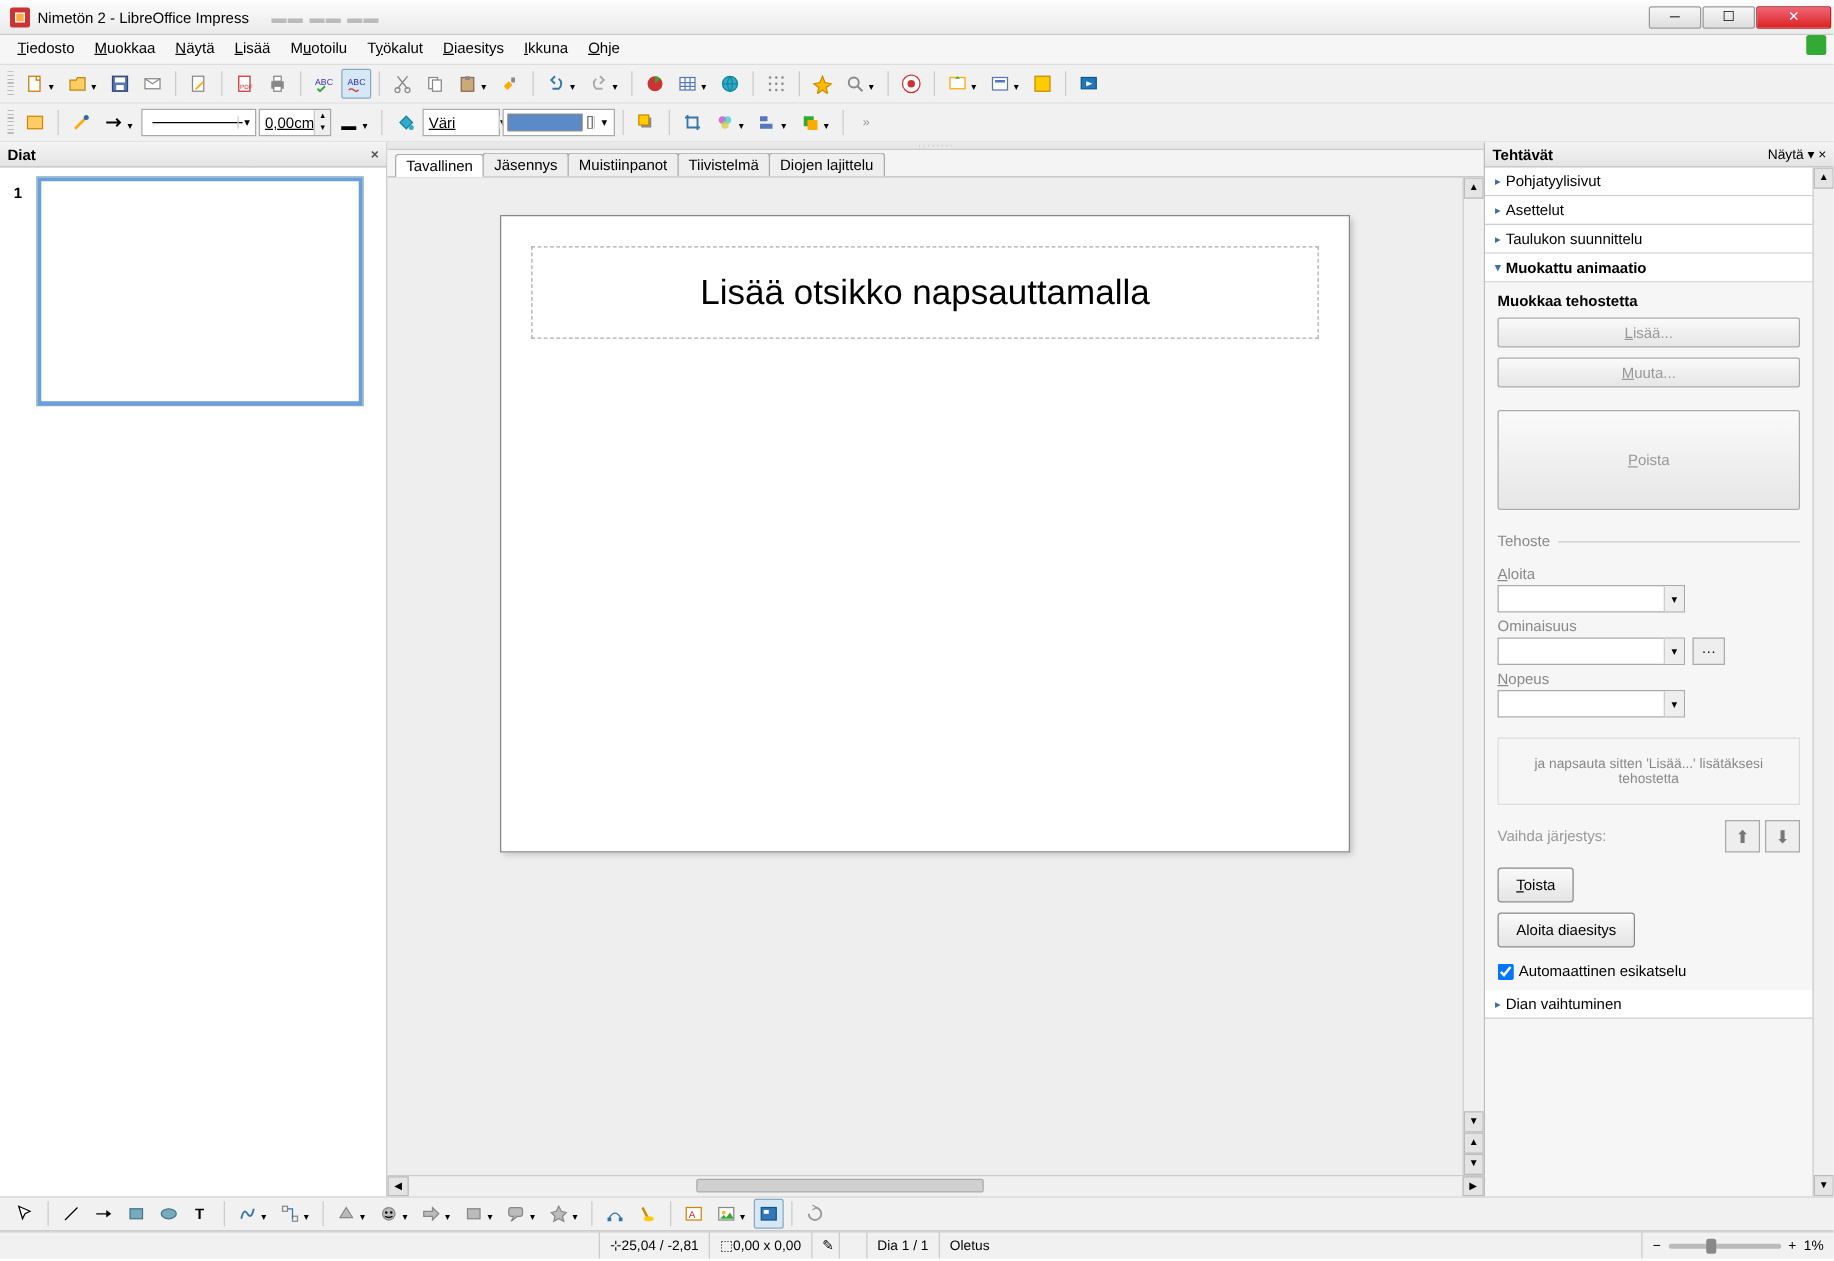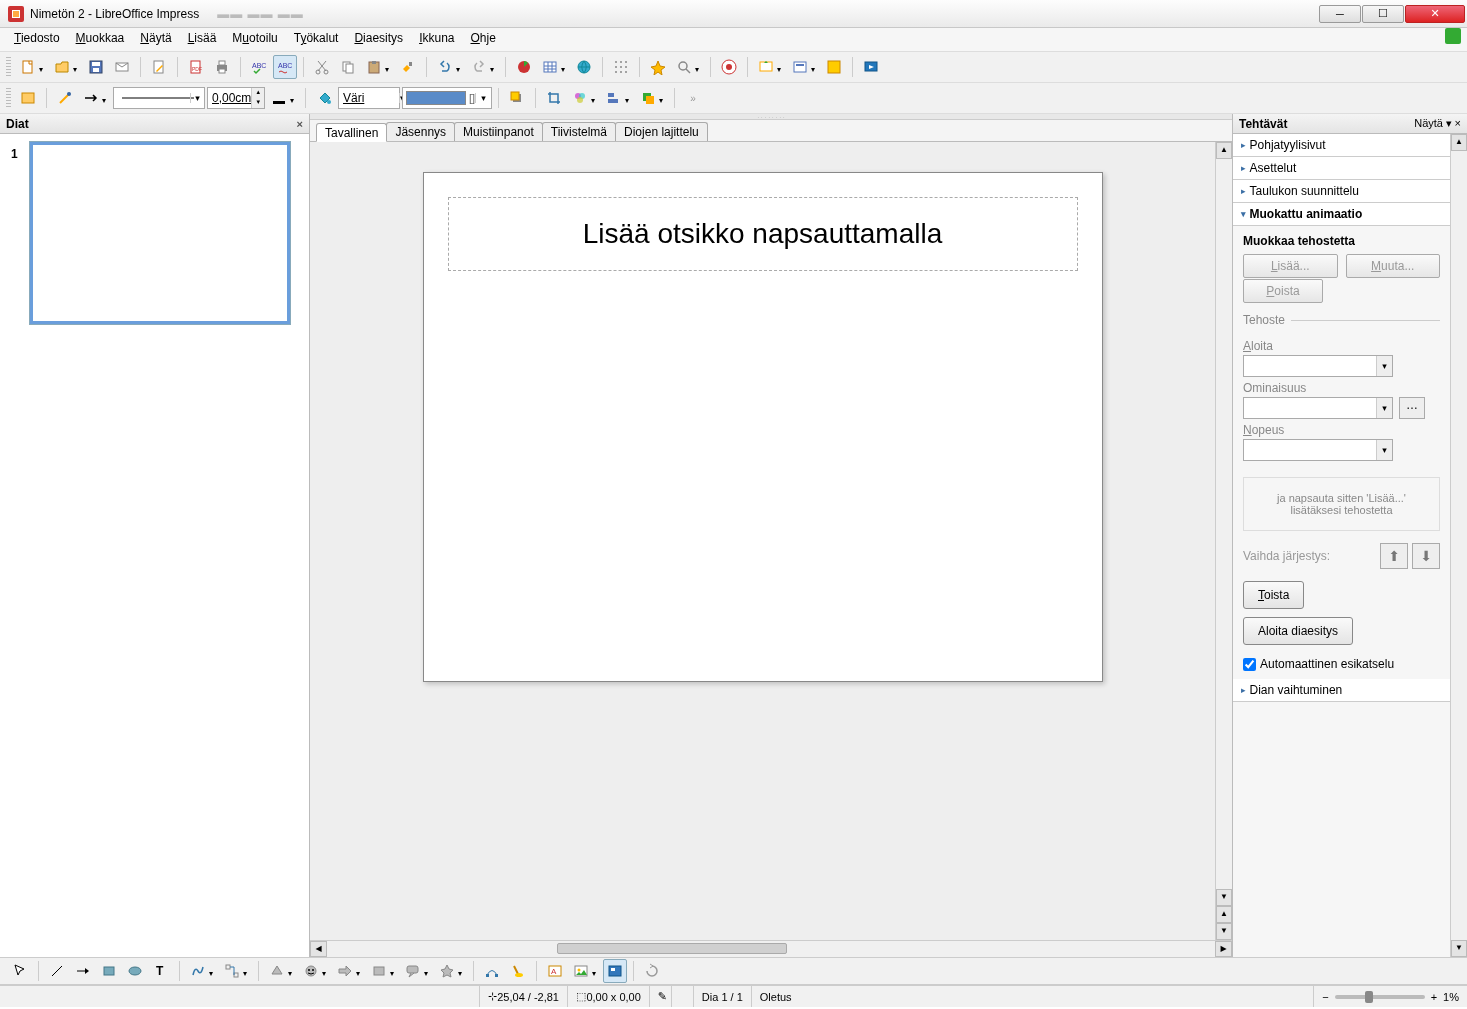--- a/index.html
+++ b/index.html
@@ -62,34 +62,34 @@
 .ph-title{height:74px;font-size:28px;margin-bottom:18px;}
 .ph-body{height:300px;font-size:22px;}
 .vscroll{width:17px;background:#f0f0f0;border-left:1px solid #ccc;display:flex;flex-direction:column;}
 .vscroll .arr{height:17px;background:#e4e4e4;border:1px solid #bbb;font-size:8px;text-align:center;line-height:14px;}
 .vscroll .track{flex:1;}
 .hscroll{height:17px;background:#f0f0f0;border-top:1px solid #ccc;display:flex;}
 .hscroll .arr{width:17px;background:#e4e4e4;border:1px solid #bbb;font-size:8px;text-align:center;line-height:14px;}
 .hscroll .track{flex:1;position:relative;}
 .hscroll .thumb-bar{position:absolute;left:230px;width:230px;top:2px;height:11px;background:#d0d0d0;border:1px solid #aaa;border-radius:2px;}
 
-.panel-tasks{width:235px;border-left:1px solid #bbb;background:#f6f6f6;display:flex;flex-direction:column;justify-content:center;}
+.panel-tasks{width:280px;border-left:1px solid #bbb;background:#f6f6f6;display:flex;flex-direction:column;justify-content:center;}
 .tasks-header{height:20px;background:linear-gradient(#f4f4f4,#e4e4e4);border-bottom:1px solid #bbb;padding:2px 6px;font-weight:bold;display:flex;align-items:center;}
 .tasks-header .show{margin-left:auto;font-weight:normal;font-size:11px;}
 .tasks-body{flex:1;overflow:auto;display:flex;}
 .tasks-content{flex:1;}
 .tasks-scroll{width:17px;background:#f0f0f0;border-left:1px solid #ccc;display:flex;flex-direction:column;}
 .tasks-scroll .arr{height:17px;font-size:8px;text-align:center;line-height:14px;background:#e4e4e4;border:1px solid #bbb;}
 .tasks-scroll .track{flex:1;}
 .task-section{border-bottom:1px solid #ccc;padding:4px 8px;font-size:12px;background:#fff;display:flex;align-items:center;}
 .task-section .tri{color:#3a6ea5;font-size:9px;margin-right:4px;}
 .task-section.expanded{font-weight:bold;}
 .anim-panel{padding:8px 10px;background:#f6f6f6;font-size:12px;}
 .anim-panel .section-title{font-weight:bold;margin-bottom:6px;}
-.anim-panel .btn-row{display:flex;gap:8px;margin-bottom:1px;}
+.anim-panel .btn-row{display:flex;gap:8px;margin-bottom:18px;flex-direction:column;}
 .anim-panel button{padding:4px 0;border:1px solid #aaa;background:linear-gradient(#fafafa,#e6e6e6);border-radius:2px;font-size:12px;flex:1;color:#999;}
 .anim-panel fieldset{border:1px solid #ccc;border-left:none;border-right:none;border-bottom:none;padding:8px 0 0 0;margin-top:10px;}
 .anim-panel legend{color:#888;font-size:12px;padding-right:6px;}
 .anim-panel label{display:block;color:#888;margin:4px 0 2px;}
 .anim-panel .combo2{width:150px;height:22px;border:1px solid #aaa;background:#fff;display:flex;}
 .anim-panel .combo2 .v{flex:1;}
 .anim-panel .combo2 .a{width:16px;border-left:1px solid #ccc;text-align:center;font-size:9px;line-height:20px;background:#eee;}
 .anim-panel .combo-row{display:flex;gap:6px;align-items:center;}
 .anim-panel .dots-btn{width:26px;height:22px;border:1px solid #aaa;background:#eee;text-align:center;}
 .anim-panel .hint{border:1px solid #ddd;padding:14px 8px;margin-top:16px;text-align:center;color:#888;font-size:11px;}

